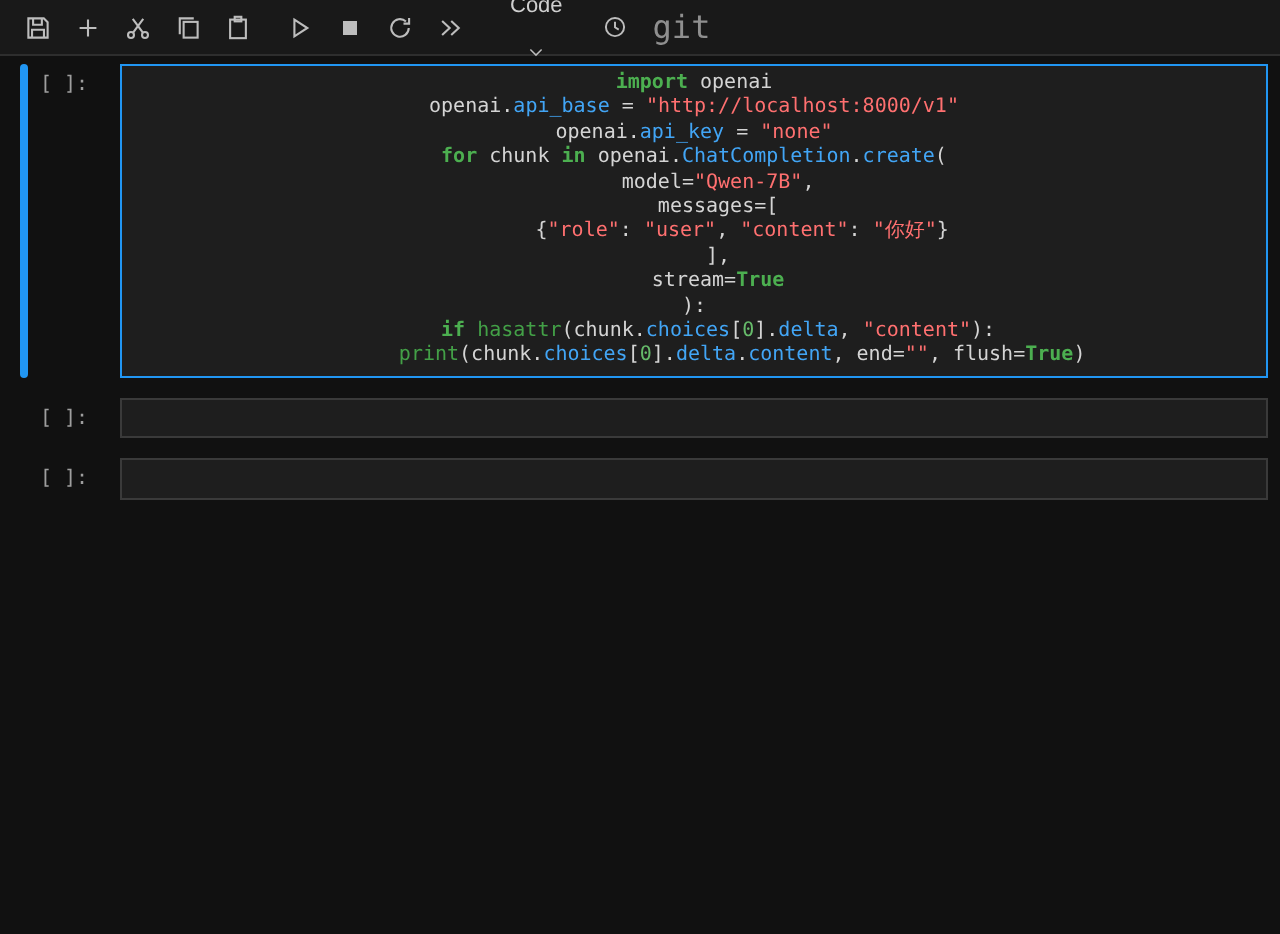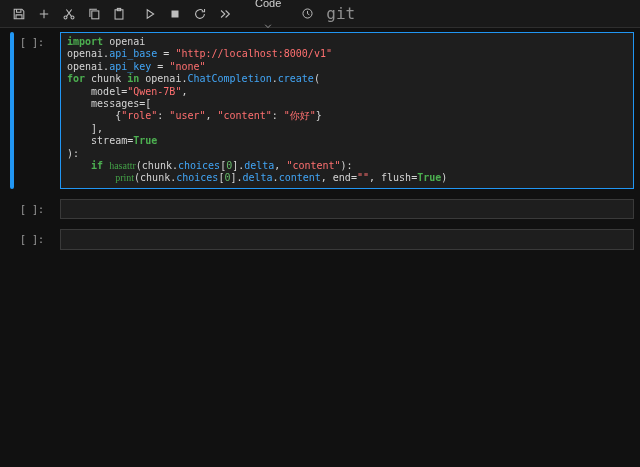--- a/index.html
+++ b/index.html
@@ -87,34 +87,34 @@
     user-select: none;
   }
   .editor {
     flex: 1;
     background: var(--editor-bg, #1e1e1e);
     border: 1px solid var(--editor-border, #3a3a3a);
     box-sizing: border-box;
     padding: 3px 6px;
     min-height: 20px;
   }
-  .editor.active { border-color: var(--accent, #2196f3); }
+  .editor.active { border-color: var(--accent, #2196f3); text-align: center; }
   pre.code {
     margin: 0;
     font-family: "DejaVu Sans Mono", monospace;
     font-size: 10px;
     line-height: 12.4px;
     color: var(--text, #d4d4d4);
     white-space: pre;
   }
   .code-line { min-height: 12.4px; }
 
   .tok-pl   { color: var(--text, #d4d4d4); }
   .tok-kw   { color: var(--keyword, #4caf50); font-weight: bold; }
-  .tok-bi   { color: var(--builtin, #43a047); font-family: Liberation Serif, serif; }
+  .tok-bi   { color: var(--builtin, #43a047); }
   .tok-prop { color: var(--property, #42a5f5); }
   .tok-str  { color: var(--string, #ff7070); }
   .tok-num  { color: var(--number, #66bb6a); }
   .tok-op   { color: var(--operator, #d4d4d4); }
 </style>
 </head>
 <body>
 
 <div class="toolbar">
   <button class="tbtn">

